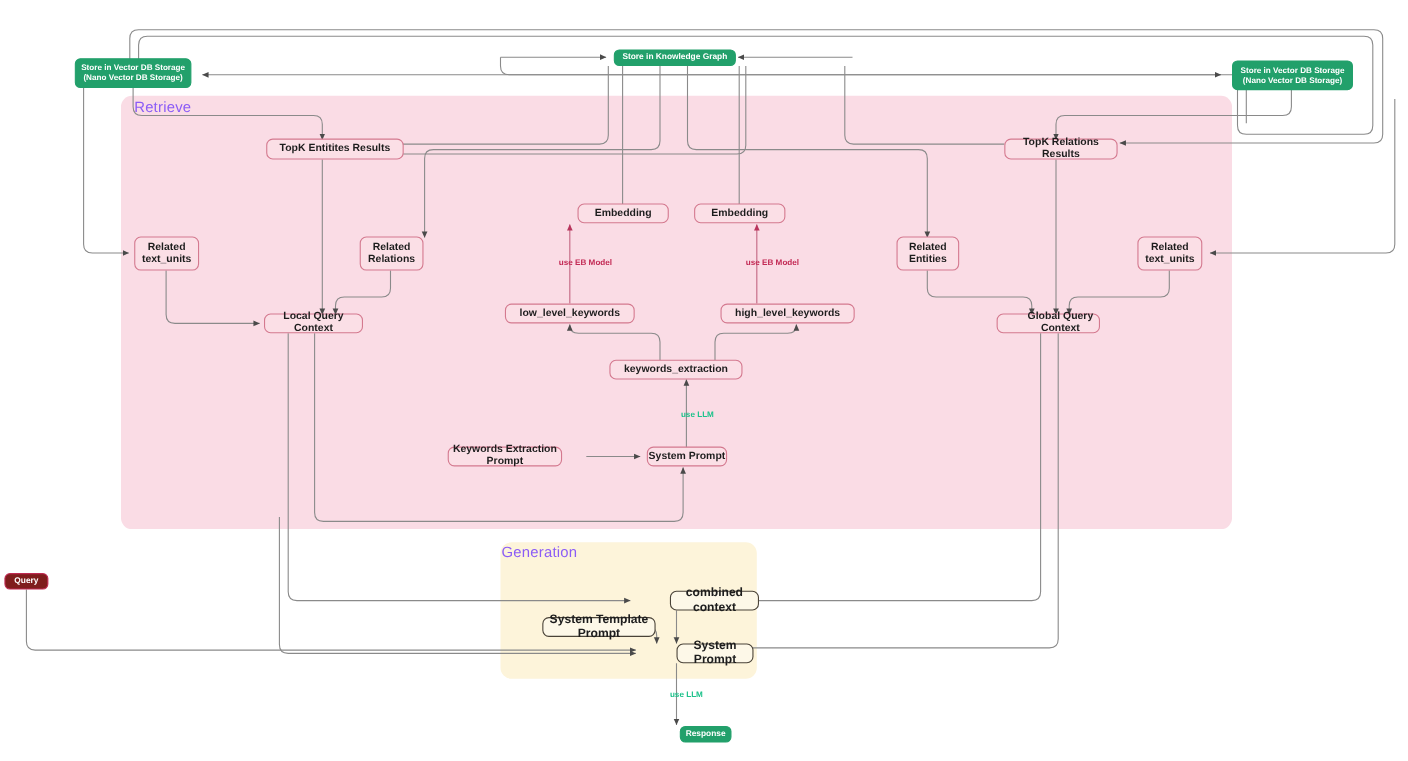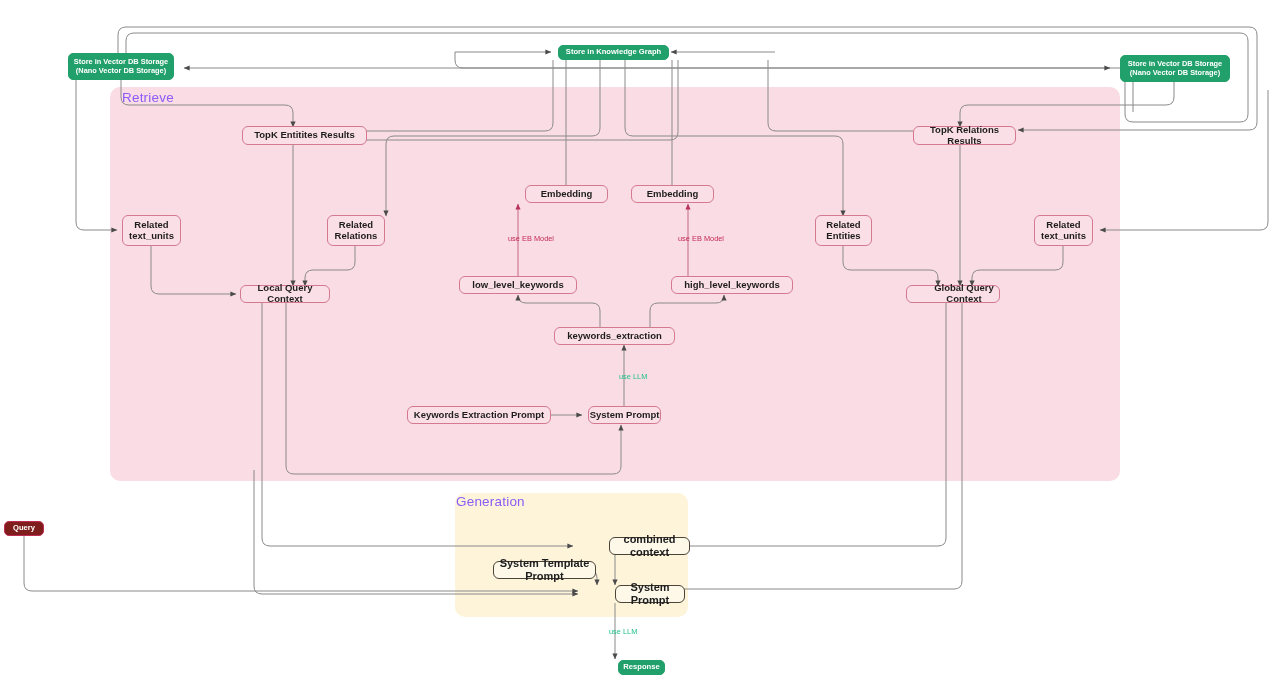--- a/index.html
+++ b/index.html
@@ -17,21 +17,21 @@
   
   .n-pink{background:#fbdfe6;border:1.2px solid #d4798f;color:#1d1d1d;font-size:9.5px;font-weight:bold;}
   
   .n-cream{background:#fdf8e8;border:1.2px solid #4a4338;color:#1d1d1d;font-size:11px;font-weight:bold;margin-left:34px;}
   
   .n-green{background:#22a06b;border:1px solid #22a06b;color:#ffffff;font-size:7.6px;font-weight:bold;border-radius:5px;}
   .n-green.big{font-size:7.4px;}
   
   .n-crimson{background:#7f1d1d;border:1px solid #bf2a52;color:#ffffff;font-size:7.6px;font-weight:bold;border-radius:5px;}
 
-  .edge-label{position:absolute;font-size:7.4px;font-weight:normal;white-space:nowrap;}
+  .edge-label{position:absolute;font-size:7.4px;font-weight:bold;white-space:nowrap;}
   .lbl-eb{color:#c32a55;}
   .lbl-llm{color:#1ec28b;padding-left:11px;}
 </style>
 </head>
 <body>
 
 <div id="canvas">
 
   <div class="panel" style="left:110px;top:87px;width:1010px;height:394px;background:#fadce5;"></div>
   <div class="panel-title" style="left:122px;top:90px;font-size:13.5px;">Retrieve</div>
@@ -168,25 +168,25 @@
 Entities</div>
 
   <div class="node n-pink" style="left:1034px;top:215px;width:59px;height:31px;">Related
 text_units</div>
 
   <div class="node n-pink" style="left:240px;top:285px;width:90px;height:18px;">Local Query Context</div>
 
   <div class="node n-pink" style="left:906px;top:285px;width:94px;height:18px;padding-left:22px;">Global Query Context</div>
 
   <div class="node n-pink" style="left:459px;top:276px;width:118px;height:18px;">low_level_keywords</div>
-  <div class="node n-pink" style="left:655px;top:276px;width:122px;height:18px;margin-left:16px;">high_level_keywords</div>
+  <div class="node n-pink" style="left:655px;top:276px;width:122px;height:18px;">high_level_keywords</div>
 
   <div class="node n-pink" style="left:554px;top:327px;width:121px;height:18px;">keywords_extraction</div>
 
-  <div class="node n-pink" style="left:407px;top:406px;width:144px;height:18px;">Keywords Extraction Prompt</div>
+  <div class="node n-pink" style="left:407px;top:406px;width:104px;height:18px;">Keywords Extraction Prompt</div>
 
   <div class="node n-pink" style="left:588px;top:406px;width:73px;height:18px;">System Prompt</div>
 
   <div class="node n-cream" style="left:575px;top:537px;width:81px;height:18px;">combined context</div>
 
   <div class="node n-cream" style="left:459px;top:561px;width:103px;height:18px;">System Template Prompt</div>
 
   <div class="node n-cream" style="left:581px;top:585px;width:70px;height:18px;">System Prompt</div>
 
   <div class="node n-green" style="left:618px;top:660px;width:47px;height:15px;">Response</div>

